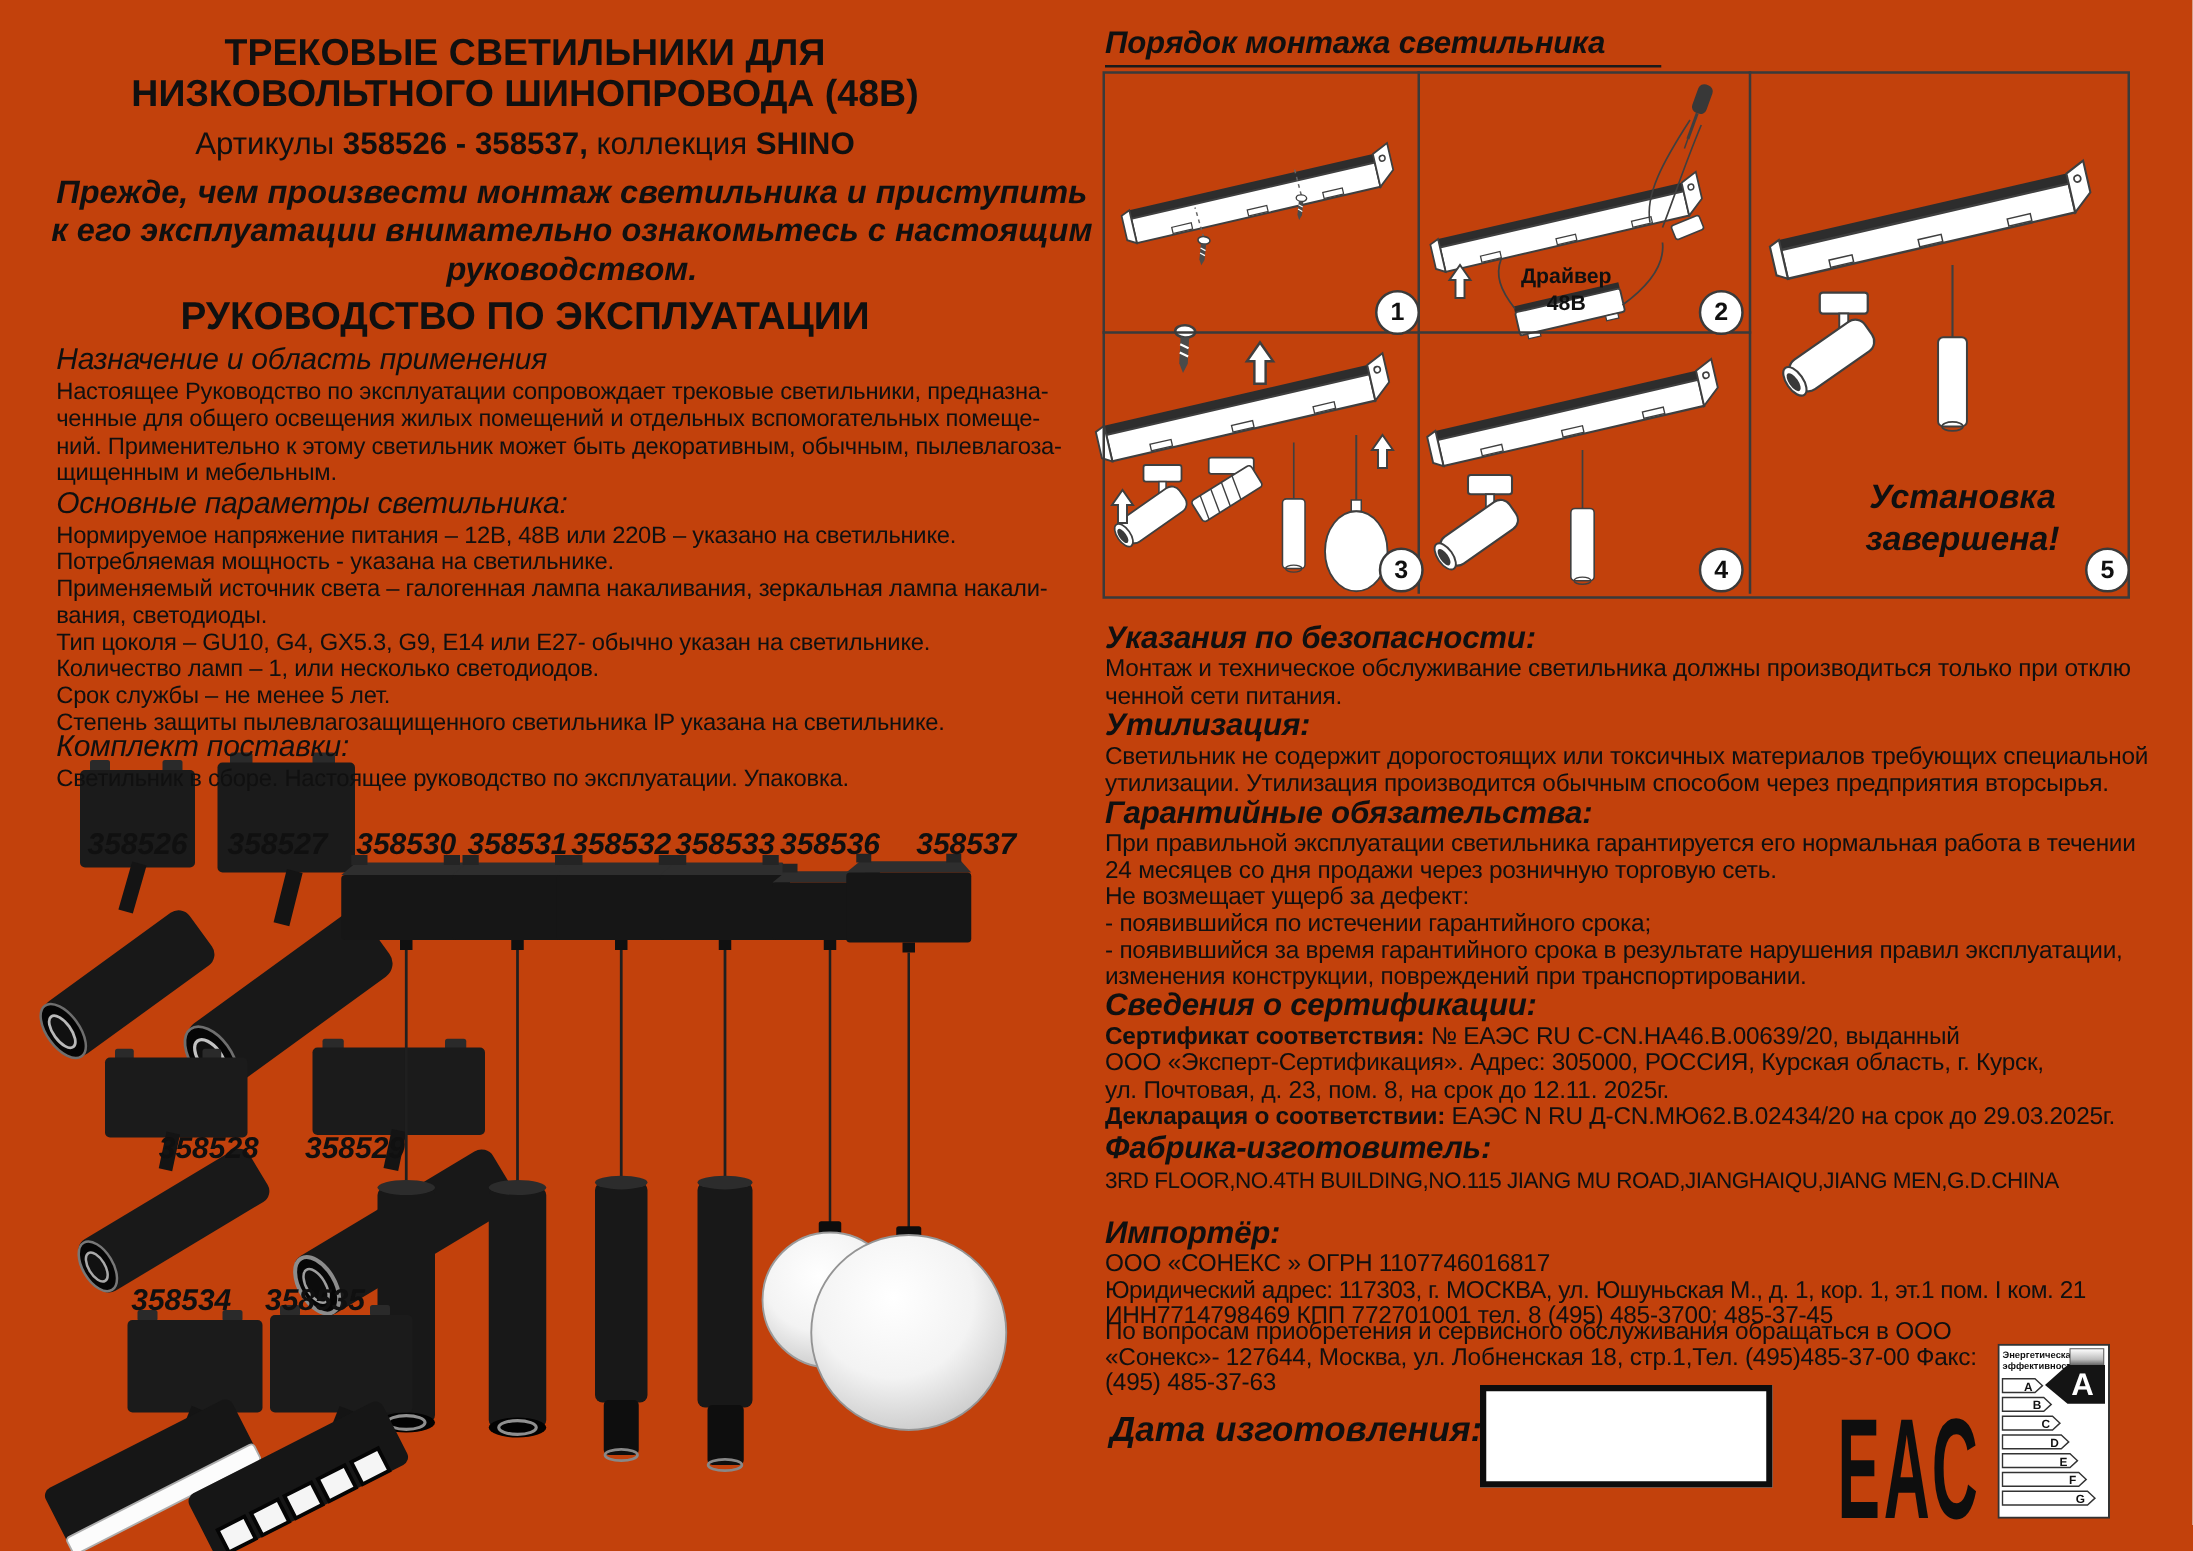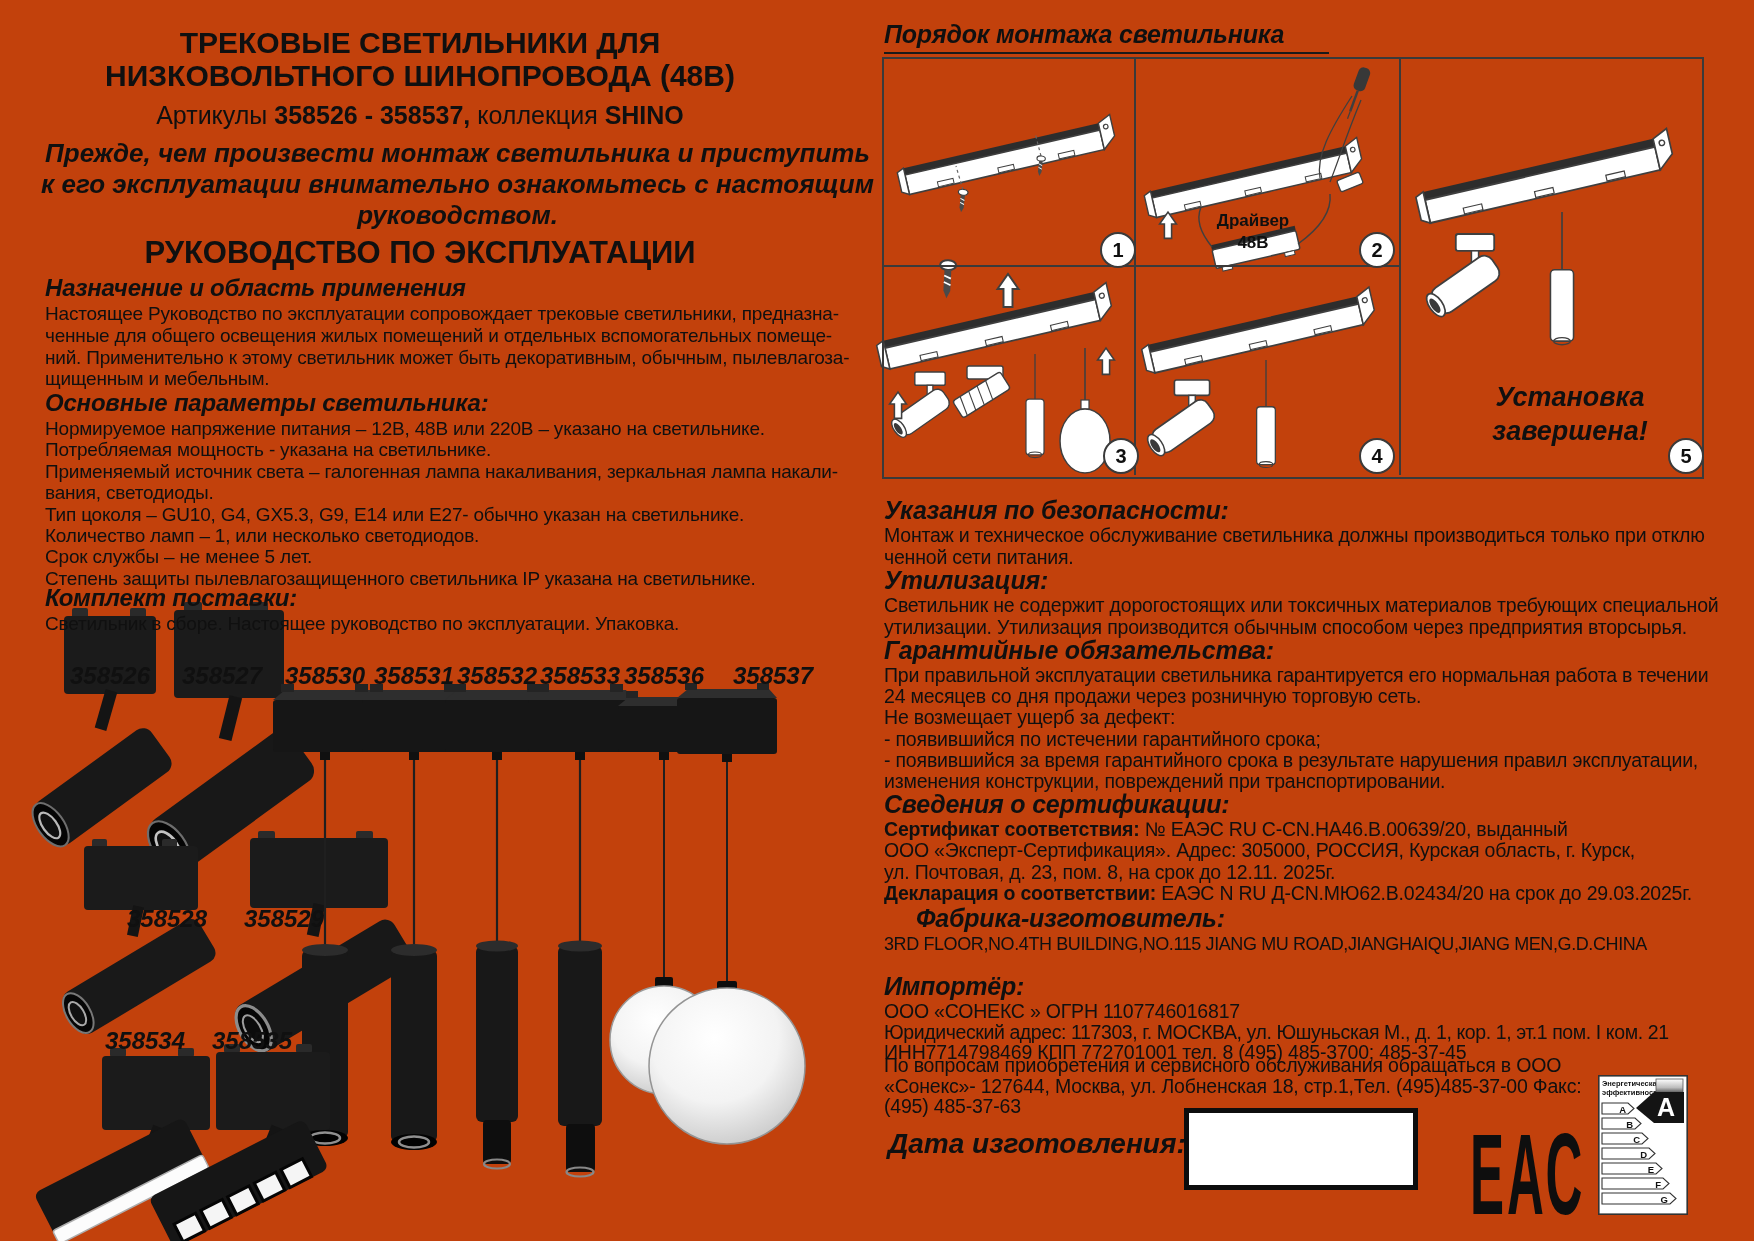--- a/index.html
+++ b/index.html
@@ -6,21 +6,21 @@
   .page{position:relative;width:1754px;height:1241px;background:#c2410c;overflow:hidden;
         font-family:"Liberation Sans", sans-serif;color:#101010;}
   .abs{position:absolute;}
   .ctr{text-align:center;}
   .b{font-weight:bold;}
   .bi{font-weight:bold;font-style:italic;}
   .nw{white-space:nowrap;}
   .line{white-space:nowrap;}
   .bt{font-size:19px;line-height:21.8px;letter-spacing:-0.2px;}
   .bt2{font-size:19.5px;letter-spacing:-0.2px;}
-  .h-left{font-size:24px;font-weight:bold;font-style:italic;letter-spacing:-0.2px;}
+  .h-left{font-size:24px;font-weight:normal;font-style:italic;letter-spacing:-0.2px;}
   .h-right{font-size:25px;font-weight:bold;font-style:italic;letter-spacing:-0.2px;}
   .prodlbl{font-size:24px;font-weight:bold;font-style:italic;width:110px;text-align:center;}
   .gridline{position:absolute;background:#3a3a3a;}
   .step{position:absolute;width:32px;height:32px;border:2px solid #3a3a3a;border-radius:50%;
         background:#fff;display:flex;align-items:center;justify-content:center;
         font-size:20px;font-weight:bold;}
   .artsvg{position:absolute;left:0;top:0;}
   .datebox{position:absolute;left:1184px;top:1108px;width:224px;height:72px;border:5px solid #0d0d0d;background:#fff;}
   .eac{position:absolute;left:1470px;top:1118px;font-size:88px;line-height:88px;font-weight:bold;
        letter-spacing:5px;color:#0e0e0e;transform:scale(0.58,1.30);transform-origin:left top;}
@@ -389,21 +389,21 @@
   </div>
 
   <div class="abs h-right nw" style="left:884px;top:790px;">Сведения о сертификации:</div>
   <div class="abs bt2" style="left:884px;top:819px;line-height:21.4px;">
     <div class="line"><b>Сертификат соответствия:</b><span> № ЕАЭС RU C-CN.НА46.В.00639/20, выданный</span></div>
     <div class="line">ООО «Эксперт-Сертификация». Адрес: 305000, РОССИЯ, Курская область, г. Курск,</div>
     <div class="line">ул. Почтовая, д. 23, пом. 8, на срок до 12.11. 2025г.</div>
     <div class="line"><b>Декларация о соответствии:</b><span> ЕАЭС N RU Д-CN.МЮ62.В.02434/20 на срок до 29.03.2025г.</span></div>
   </div>
 
-  <div class="abs h-right nw" style="left:916px;top:904px;font-style:italic;">Фабрика-изготовитель:</div>
+  <div class="abs h-right nw" style="left:884px;top:904px;font-style:italic;">Фабрика-изготовитель:</div>
   <div class="abs" style="left:884px;top:933px;">
     <div class="line" style="font-size:18px;line-height:22px;letter-spacing:-0.4px;">3RD FLOOR,NO.4TH BUILDING,NO.115 JIANG MU ROAD,JIANGHAIQU,JIANG MEN,G.D.CHINA</div>
   </div>
 
   <div class="abs h-right nw" style="left:884px;top:972px;">Импортёр:</div>
   <div class="abs bt2" style="left:884px;top:1001px;line-height:20.6px;">
     <div class="line">ООО «СОНЕКС » ОГРН 1107746016817</div>
     <div class="line" style="letter-spacing:-0.4px;">Юридический адрес:  117303, г. МОСКВА, ул. Юшуньская М., д. 1, кор. 1, эт.1 пом. I ком. 21</div>
     <div class="line">ИНН7714798469 КПП 772701001   тел. 8 (495) 485-3700; 485-37-45</div>
   </div>

